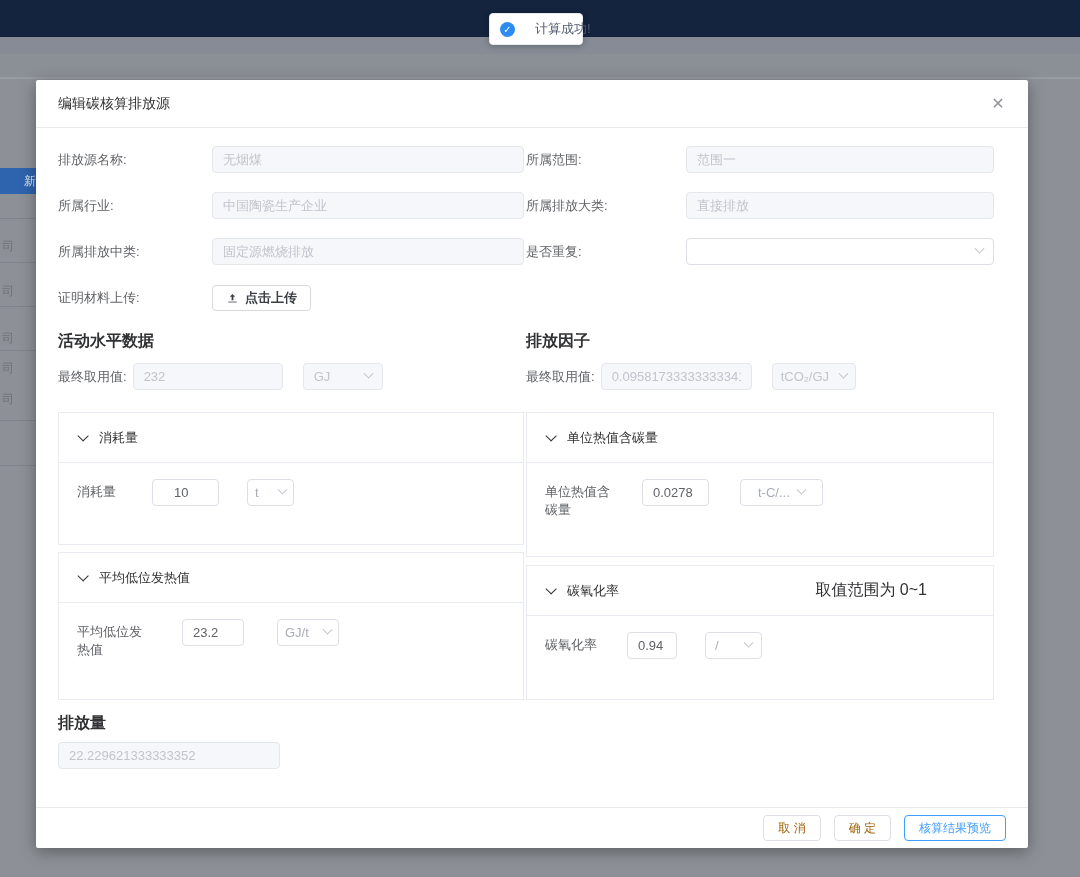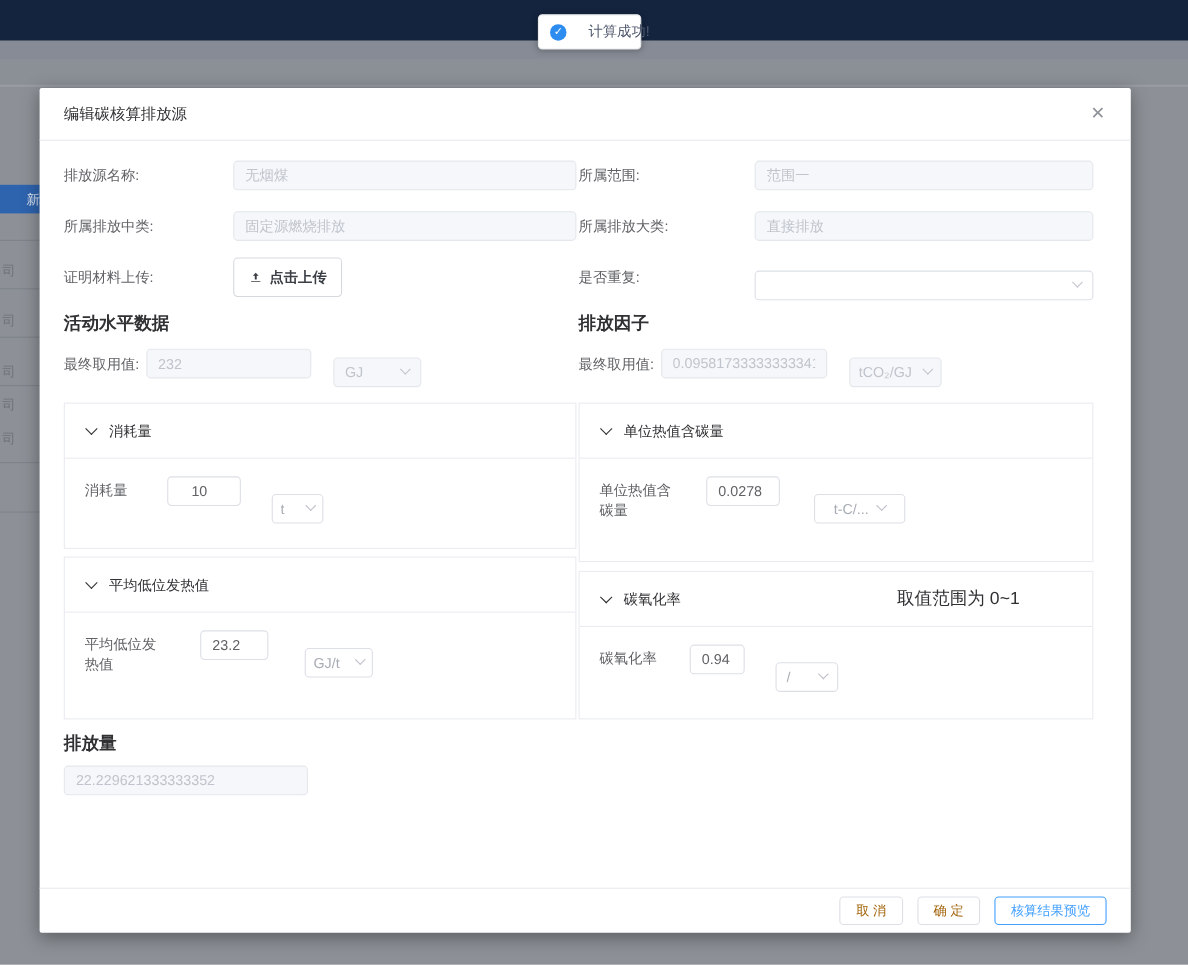--- a/index.html
+++ b/index.html
@@ -40,28 +40,28 @@
   .form-row.first { margin-top:18px; }
   .f-label { width:154px; flex-shrink:0; font-size:13px; color:#606266; }
   .col-r .f-label { width:160px; }
   .inp { height:27px; border:1px solid #dcdfe6; border-radius:4px; padding:0 10px; font-size:13px;
     color:#606266; background:#fff; width:100%; outline:none;
     font-family:"Liberation Sans","DejaVu Sans",sans-serif; }
   .inp.dis { background:#f5f7fa; border-color:#e4e7eb; color:#c0c4cc; }
   .grow { flex:1; }
 
   .sel { height:27px; border:1px solid #dcdfe6; border-radius:4px; background:#fff; display:flex;
-    align-items:center; padding:0 10px; font-size:13px; color:#606266; position:relative;margin-top:16px; }
+    align-items:center; padding:0 10px; font-size:13px; color:#606266; position:relative; }
   .sel.dis { background:#f5f7fa; border-color:#e4e7eb; color:#c0c4cc; }
   .sel .sel-val { flex:1; white-space:nowrap; overflow:hidden; }
   .sel .sel-val.muted { color:#a8adb5; }
   .chev { width:7px; height:7px; border-right:1.4px solid #c0c4cc; border-bottom:1.4px solid #c0c4cc;
     transform:rotate(45deg) translate(-2px,-2px); flex-shrink:0; margin-left:6px; }
 
-  .upload-btn { height:36px; border:1px solid #d6dade; border-radius:4px; background:#fff;
+  .upload-btn { height:26px; border:1px solid #d6dade; border-radius:4px; background:#fff;
     display:inline-flex; align-items:center; padding:0 13px; font-size:13px; color:#3b3f45;
     font-weight:600; cursor:pointer; }
   .upload-btn svg { margin-right:6px; }
 
   .sec-title { font-size:16px; font-weight:bold; color:#303133; margin-top:19px; height:22px; line-height:22px; }
   .final-row { display:flex; align-items:center; margin-top:11px; height:27px; }
   .final-label { font-size:13px; color:#606266; margin-right:6px; white-space:nowrap; }
 
   .panels { margin-top:22px; }
   .panel { border:1px solid #e8ebf1; background:#fff; }
@@ -117,20 +117,24 @@
 
   <div class="m-body">
 
     <div class="form-grid">
       <div class="col-l">
         <div class="form-row first">
           <span class="f-label">排放源名称:</span>
           <input class="inp dis grow" readonly="" value="无烟煤" style="">
         </div>
         <div class="form-row">
+          <span class="f-label">所属行业:</span>
+          <input class="inp dis grow" readonly="" value="中国陶瓷生产企业" style="">
+        </div>
+        <div class="form-row">
           <span class="f-label">所属排放中类:</span>
           <input class="inp dis grow" readonly="" value="固定源燃烧排放" style="">
         </div>
         <div class="form-row" style="margin-top:20px;height:26px">
           <span class="f-label">证明材料上传:</span>
           <button class="upload-btn">
             <svg width="13" height="13" viewBox="0 0 1024 1024">
               <path fill="#3b3f45" d="M512 160l210 210h-140v270h-140V370H302z"></path>
               <path fill="#3b3f45" d="M180 760h664v60H180z"></path>
             </svg>

